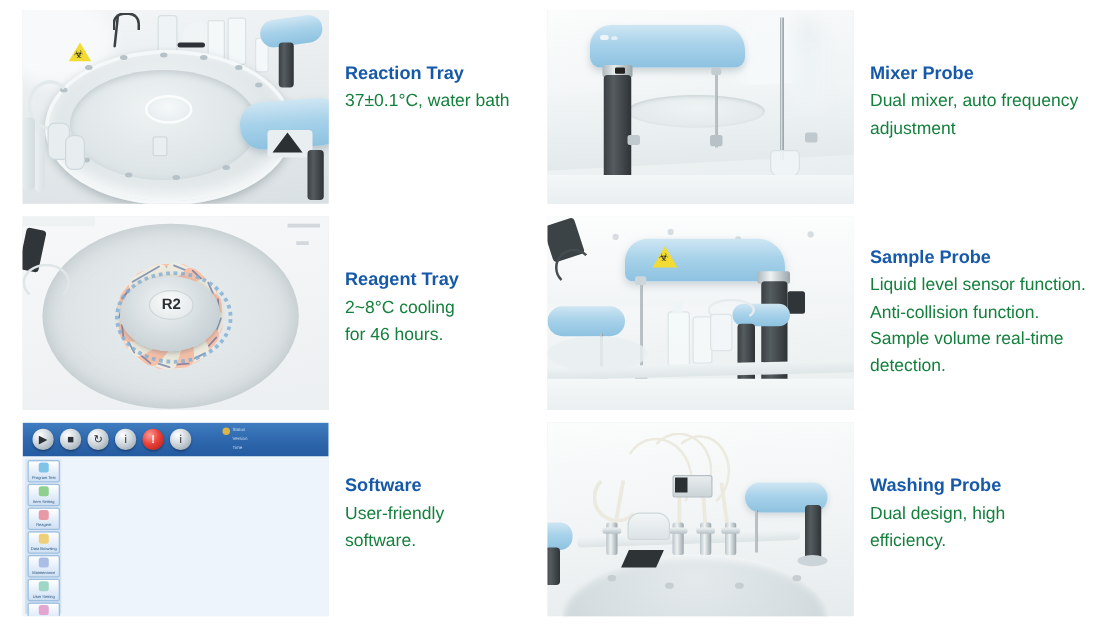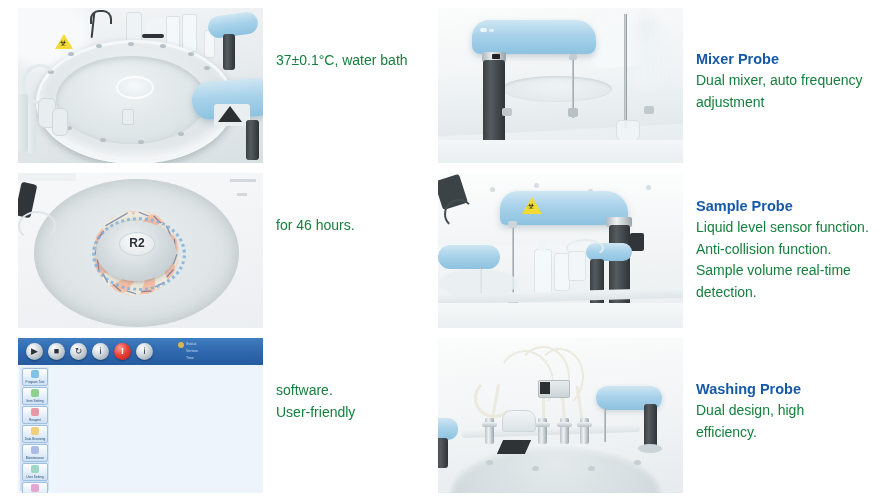--- a/index.html
+++ b/index.html
@@ -401,20 +401,21 @@
 
       <div class="blu" style="left:190px;top:6px;width:50px;height:22px;transform:rotate(-8deg);"></div>
       <div class="arm-dark" style="left:205px;top:26px;width:12px;height:36px;"></div>
 
       <div class="blu" style="left:174px;top:72px;width:82px;height:38px;border-radius:18px;transform:rotate(-4deg);box-shadow:0 3px 6px rgba(120,140,155,.35);"></div>
       <div class="sharp" style="left:196px;top:96px;width:36px;height:22px;background:#e9eef0;border-radius:3px;"></div>
       <div class="sharp" style="left:200px;top:98px;width:0;height:0;border-left:12px solid transparent;border-right:12px solid transparent;border-bottom:16px solid #2b3033;"></div>
       <div class="arm-dark" style="left:228px;top:112px;width:13px;height:40px;"></div>
     </div>
     <div class="caption">
+      <div class="cap-title">Reaction Tray</div>
       <div class="cap-line">37±0.1°C, water bath</div>
     </div>
   </div>
 
   <div class="feature" style="left:438px; top:8px;">
     <div class="photo">
       <div class="ph-bg p2-bg"></div>
       <div class="soft" style="left:150px;top:4px;width:60px;height:70px;background:#f6f9fa;"></div>
       <div class="p2-deck"></div>
       <div class="p2-ellipse"></div>
@@ -476,20 +477,22 @@
       <div class="sharp" style="left:74px;top:44px;width:88px;height:68px;border-radius:50%;border:3px dotted #7fb0d8;opacity:.8;"></div>
 
       <div class="sharp" style="left:0px;top:10px;width:16px;height:34px;background:#2f3539;border-radius:3px;transform:rotate(12deg);"></div>
       <div class="sharp" style="left:0px;top:38px;width:34px;height:26px;border:2px solid #dfe6e8;border-radius:50%;border-bottom-color:transparent;"></div>
       <div class="sharp" style="left:0px;top:0px;width:58px;height:8px;background:#eef2f3;"></div>
 
       <div class="sharp" style="left:212px;top:6px;width:26px;height:3px;background:#c3ccd2;opacity:.7;"></div>
       <div class="sharp" style="left:219px;top:20px;width:10px;height:3px;background:#c3ccd2;opacity:.7;"></div>
     </div>
     <div class="caption">
+      <div class="cap-title">Reagent Tray</div>
+      <div class="cap-line">2~8°C cooling</div>
       <div class="cap-line">for 46 hours.</div>
     </div>
   </div>
 
   <div class="feature" style="left:438px; top:173px;">
     <div class="photo">
       <div class="ph-bg p4-bg"></div>
       <div class="sharp" style="left:0px;top:0px;width:245px;height:72px;background:linear-gradient(180deg,#fcfdfd,#f2f5f6);"></div>
       <div class="sharp" style="left:0px;top:4px;width:26px;height:30px;background:#3c4347;border-radius:3px;transform:rotate(-18deg);"></div>
       <div class="sharp" style="left:6px;top:26px;width:26px;height:26px;border:2px solid #464d51;border-radius:50%;border-right-color:transparent;border-bottom-color:transparent;"></div>
@@ -582,22 +585,23 @@
           <div class="sw-item">
             <span class="ic" style="background:#e2a6d1;"></span>
 
           </div>
 
         </div>
 
       </div>
     </div>
     <div class="caption">
+      <div class="cap-title">Software</div>
+      <div class="cap-line">User-friendly</div>
       <div class="cap-line">software.</div>
-      <div class="cap-line">User-friendly</div>
     </div>
   </div>
 
   <div class="feature" style="left:438px; top:338px;">
     <div class="photo">
       <div class="ph-bg p6-bg"></div>
       <div class="p6-tray"></div>
       <div class="p6-rail"></div>
 
       <div class="tube-w" style="left:60px;top:12px;width:52px;height:60px;border-bottom-color:transparent;border-left-color:transparent;transform:rotate(-10deg);"></div>

